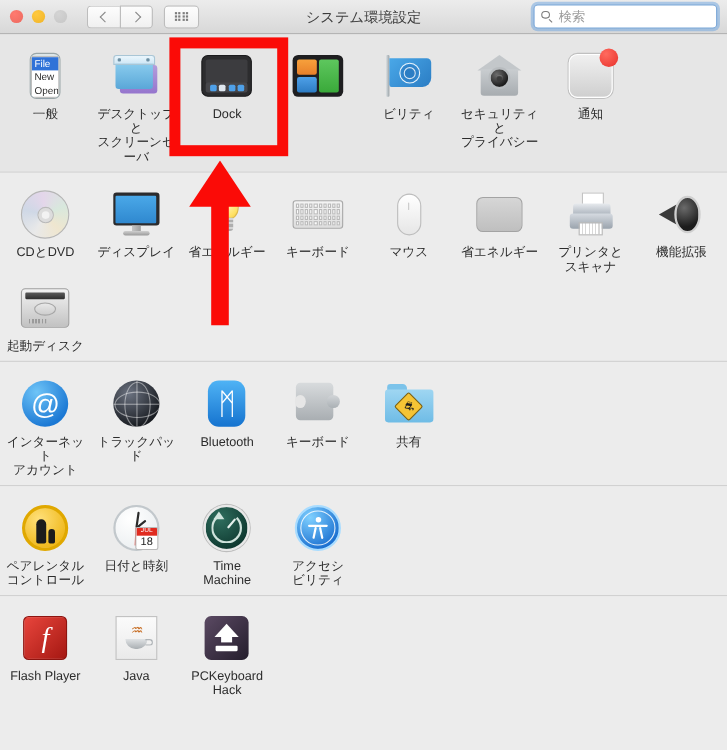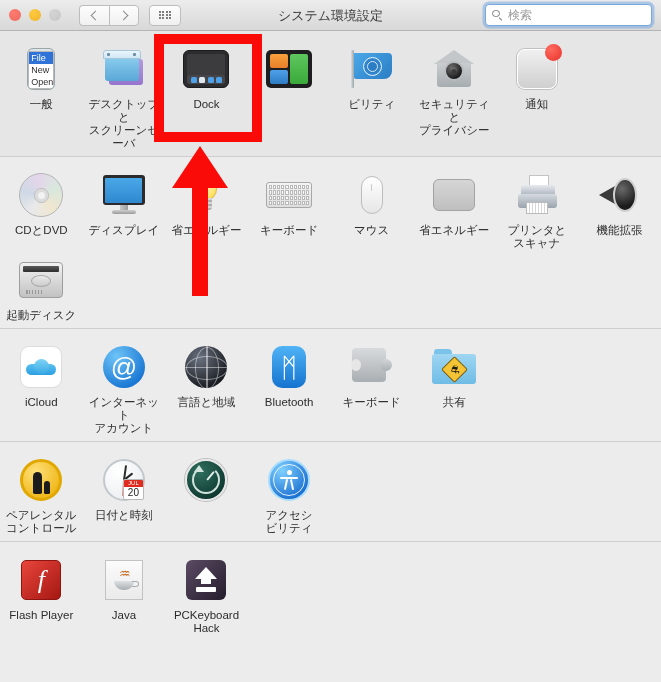--- a/index.html
+++ b/index.html
@@ -611,41 +611,33 @@
               </div>
             </div>
             <div class="label">起動ディスク</div>
           </div>
         </div>
       </div>
       <div class="section tone-b">
         <div class="grid">
           <div class="cell">
             <div class="iconbox">
-              <div class="ic-icloud">
-                <div class="cloud"></div>
-              </div>
-            </div>
-            <div class="label">iCloud</div>
-          </div>
-          <div class="cell">
-            <div class="iconbox">
               <div class="ic-at">@</div>
             </div>
             <div class="label">インターネット
 アカウント</div>
           </div>
           <div class="cell">
             <div class="iconbox">
               <div class="ic-network">
                 <span class="e1"></span>
                 <span class="e2"></span>
               </div>
             </div>
-            <div class="label">言語と地域</div>
+            <div class="label">トラックパッド</div>
           </div>
           <div class="cell">
             <div class="iconbox">
               <div class="ic-bt">ᛗ</div>
             </div>
             <div class="label">Bluetooth</div>
           </div>
           <div class="cell">
             <div class="iconbox">
               <div class="ic-puzzle">
@@ -684,34 +676,36 @@
 コントロール</div>
           </div>
           <div class="cell">
             <div class="iconbox">
               <div class="ic-clock">
                 <div class="h hh"></div>
                 <div class="h mh"></div>
                 <div class="h sh"></div>
                 <div class="cal">
                   <div class="m">JUL</div>
-                  <div class="d">20</div>
+                  <div class="d">18</div>
                 </div>
               </div>
             </div>
             <div class="label">日付と時刻</div>
           </div>
           <div class="cell">
             <div class="iconbox">
               <div class="ic-tm">
                 <div class="inner"></div>
                 <div class="arrow"></div>
                 <div class="hand"></div>
               </div>
             </div>
+            <div class="label">Time
+Machine</div>
           </div>
           <div class="cell">
             <div class="iconbox">
               <div class="ic-access">
                 <div class="ring2"></div>
                 <div class="figure">
                   <div class="hd"></div>
                   <div class="arms"></div>
                   <div class="lg1"></div>
                   <div class="lg2"></div>

